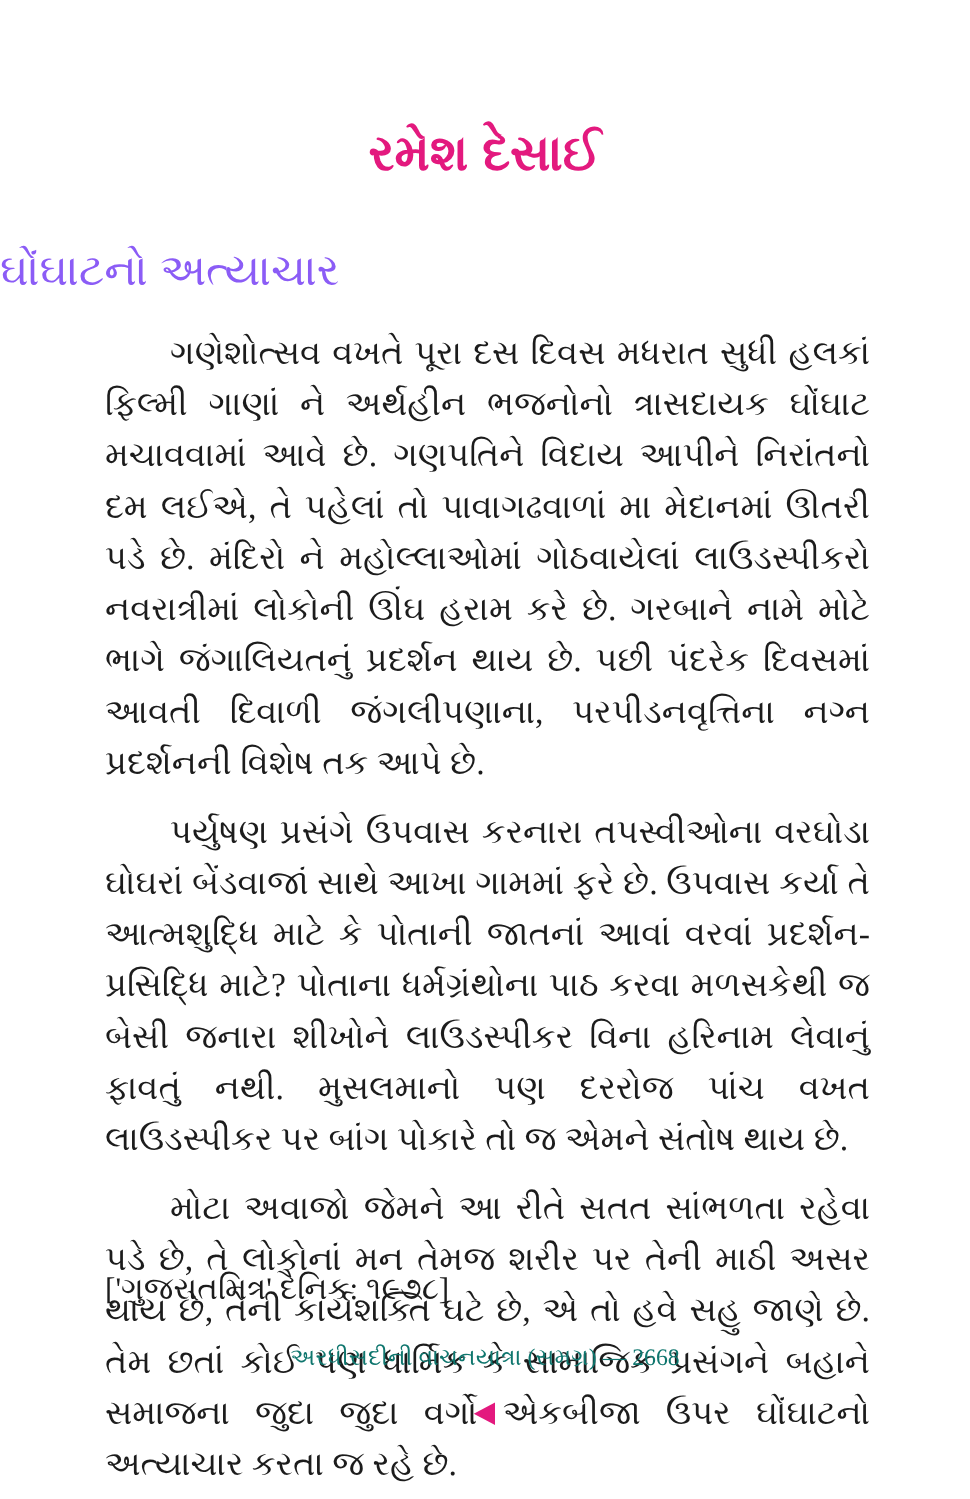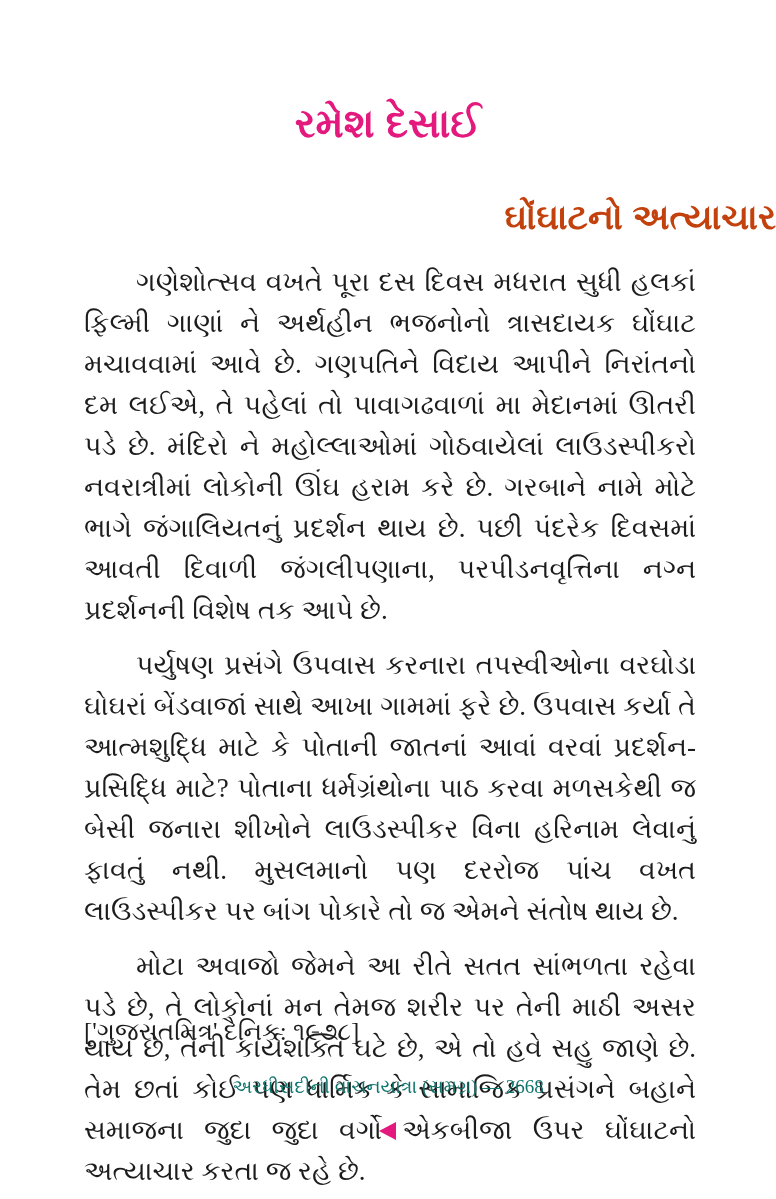--- a/index.html
+++ b/index.html
@@ -20,25 +20,25 @@
     margin: 96px 0 0 0;
     text-align: center;
     color: #E3197E;
     font-size: 40px;
     line-height: 54px;
     font-weight: bold;
     font-family: "Liberation Sans", "DejaVu Sans", sans-serif;
   }
   .article-title {
     margin: 42px 0 0 0;
-    text-align: right;
-    color: #c2410c;
+    text-align: left;
+    color: #8b5cf6;
     font-size: 35px;
     line-height: 50px;
-    font-weight: bold;
+    font-weight: normal;
     font-family: "Liberation Sans", "DejaVu Sans", sans-serif;
   }
   .body-block {
     position: absolute;
     left: 84px;
     width: 612px;
     top: 262px;
     color: #1C1C1C;
   }
   .body-block p {

